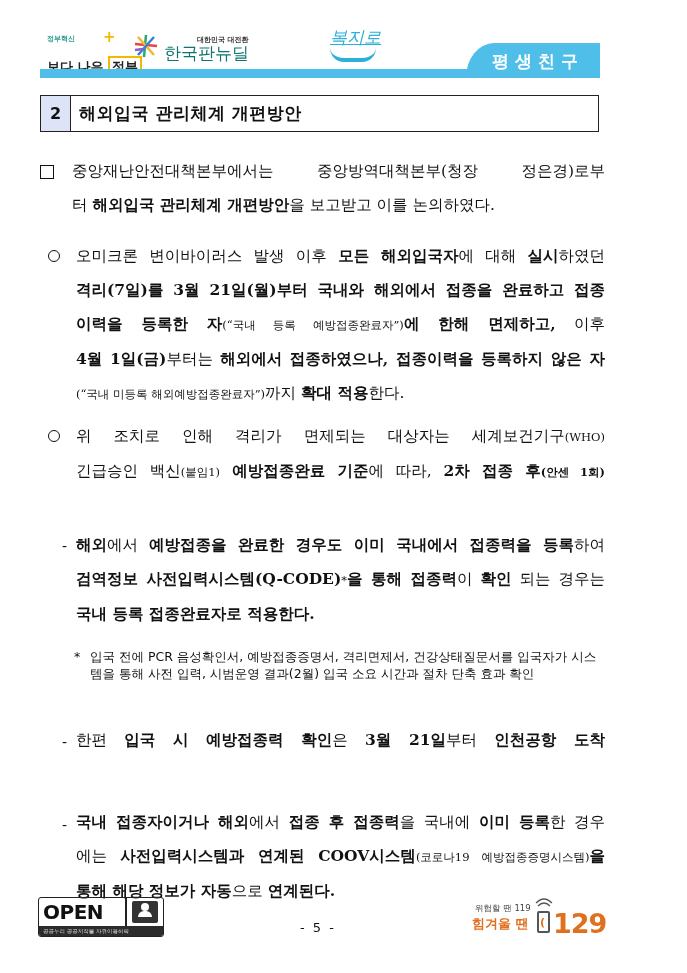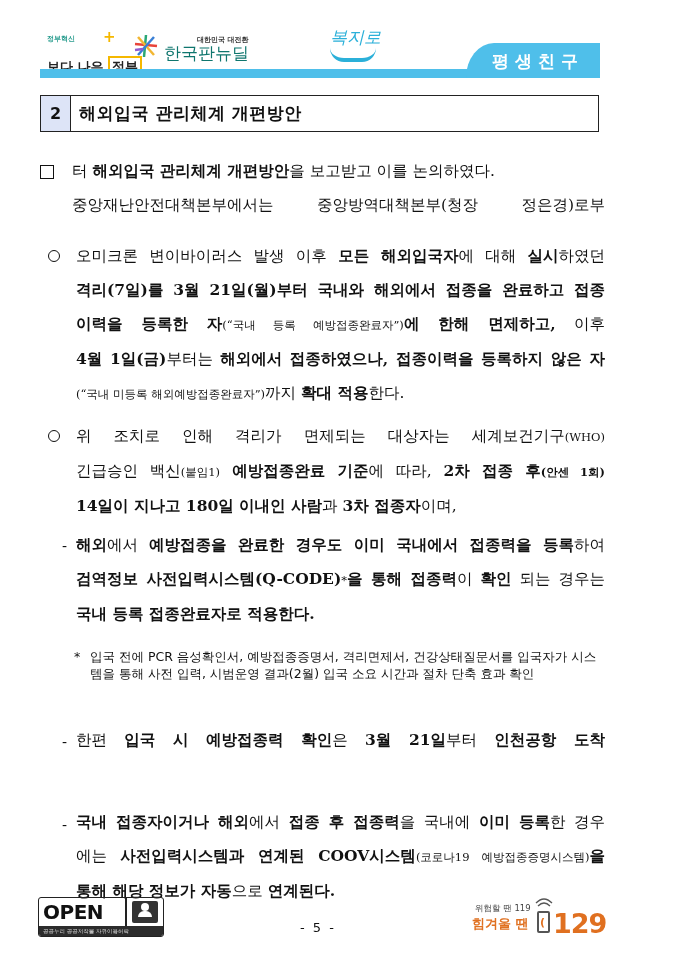--- a/index.html
+++ b/index.html
@@ -19,21 +19,21 @@
   .logo1-main { font-family: "DejaVu Sans", sans-serif; font-size: 13px; font-weight: bold; color: #222; margin-top: 12px; }
   .logo1-bracket { display: inline-block; border: 2px solid #f5b800; border-left-width: 2px; padding: 0 2px; position: relative; }
   .logo1-plus { position: absolute; left: 103px; top: 28px; color: #f5b800; font-size: 15px; font-weight: bold; font-family: "DejaVu Sans", sans-serif; }
 
   .logo2 { position: absolute; left: 133px; top: 33px; }
   .logo2-star { position: absolute; left: 0; top: 0; width: 26px; height: 26px; }
   .logo2-small { position: absolute; left: 48px; top: 2px; font-family: "DejaVu Sans", sans-serif; font-size: 7px; font-weight: bold; color: #333; white-space: nowrap; padding-left: 16px; }
   .logo2-main { position: absolute; left: 31px; top: 9px; font-family: "DejaVu Sans", sans-serif; font-size: 17px; font-weight: normal; color: #0f766e; white-space: nowrap; }
 
   .logo3 { position: absolute; left: 330px; top: 26px; }
-  .logo3-text { font-family: "DejaVu Serif", serif; font-size: 17px; color: #2bb0d9; font-style: italic; }
+  .logo3-text { font-family: "DejaVu Serif", serif; font-size: 17px; color: #2bb0d9; font-style: italic; text-decoration: underline; }
   .logo3-smile { position: absolute; left: 0; top: 22px; width: 46px; height: 14px; border-bottom: 4px solid #2bb0d9; border-radius: 0 0 40px 40px; }
 
   
   .sec-head { position: absolute; left: 40px; top: 95px; width: 559px; height: 37px; border: 1.5px solid #222; display: flex; }
   .sec-num { width: 30px; background: #dde4f7; border-right: 1.5px solid #222; display: flex; align-items: center; justify-content: center;
              font-family: "DejaVu Sans", sans-serif; font-weight: bold; font-size: 16px; }
   .sec-title { padding-left: 8px; display: flex; align-items: center; font-family: "DejaVu Sans", sans-serif; font-weight: bold; font-size: 17px; letter-spacing: 0.5px; }
 
   
   .para { position: absolute; font-size: 15.5px; line-height: 34px; text-align: justify; }
@@ -103,38 +103,37 @@
   <div class="htab-label">평생친구</div>
 </div>
 
 <div class="sec-head">
   <div class="sec-num">2</div>
   <div class="sec-title">해외입국 관리체계 개편방안</div>
 </div>
 
 <div class="sq" style="top:165px"></div>
 <div class="para" id="intro" style="left:72px; top:154px; width:533px;">
+    <span class="line"><span>중앙재난안전대책본부에서는 중앙방역대책본부(청장 정은경)로부</span></span>
     <span class="line last"><span>터 </span><b>해외입국 관리체계 개편방안</b><span>을 보고받고 이를 논의하였다.</span></span>
-    <span class="line"><span>중앙재난안전대책본부에서는 중앙방역대책본부(청장 정은경)로부</span></span>
   </div>
 
 <div class="circ" style="top:250px"></div>
 <div class="para" style="left:76px; top:239px; width:529px;">
     <span class="line"><span>오미크론 변이바이러스 발생 이후 </span><b>모든 해외입국자</b><span>에 대해 </span><b>실시</b><span>하였던</span></span>
     <span class="line"><b>격리(7일)를 3월 21일(월)부터 국내와 해외에서 접종을 완료하고 접종</b></span>
     <span class="line"><b>이력을 등록한 자</b><span class="sm">(“국내 등록 예방접종완료자”)</span><b>에 한해 면제하고,</b><span> 이후</span></span>
     <span class="line"><b>4월 1일(금)</b><span>부터는 </span><b>해외에서 접종하였으나, 접종이력을 등록하지 않은 자</b></span>
     <span class="line last"><span class="sm">(“국내 미등록 해외예방접종완료자”)</span><span>까지 </span><b>확대 적용</b><span>한다.</span></span>
   </div>
 
 <div class="circ" style="top:430px"></div>
 <div class="para" style="left:76px; top:419px; width:529px;">
     <span class="line"><span>위 조치로 인해 격리가 면제되는 대상자는 세계보건기구</span><span class="sm">(WHO)</span></span>
     <span class="line"><span>긴급승인 백신</span><span class="sm">(붙임1)</span><b> 예방접종완료 기준</b><span>에 따라, </span><b>2차 접종 후</b><b class="sm">(안센 1회)</b></span>
-    <span class="line last"><b>14일이 지나고 180일 이내인 사람</b><span>과 </span><b>3차 접종자</b><span>이며,</span></span>
   </div>
 
 <div class="dash" style="left:62px; top:537px">-</div>
 <div class="para" style="left:76px; top:528px; width:529px;">
     <span class="line"><b>해외</b><span>에서 </span><b>예방접종을 완료한 경우도 이미 국내에서 접종력을 등록</b><span>하여</span></span>
     <span class="line"><b>검역정보 사전입력시스템(Q-CODE)</b><span class="sm">*</span><b>을 통해 접종력</b><span>이 </span><b>확인</b><span> 되는 경우는</span></span>
     <span class="line last"><b>국내 등록 접종완료자로 적용한다.</b></span>
   </div>
 
 <div class="note">

